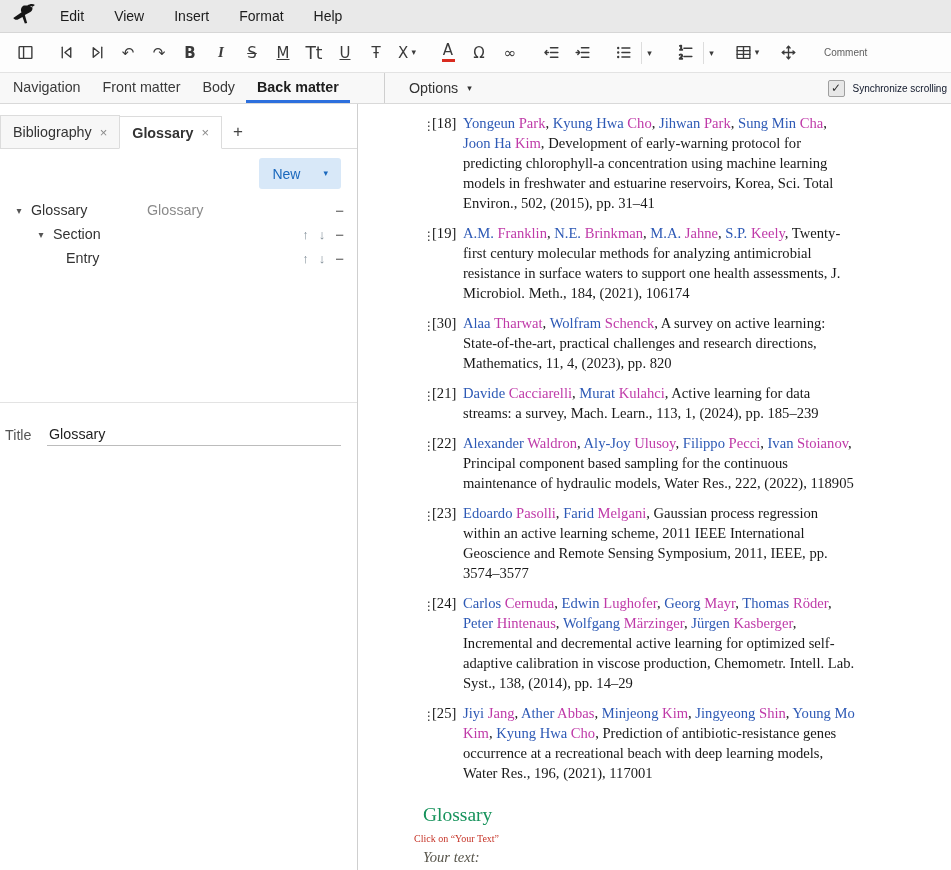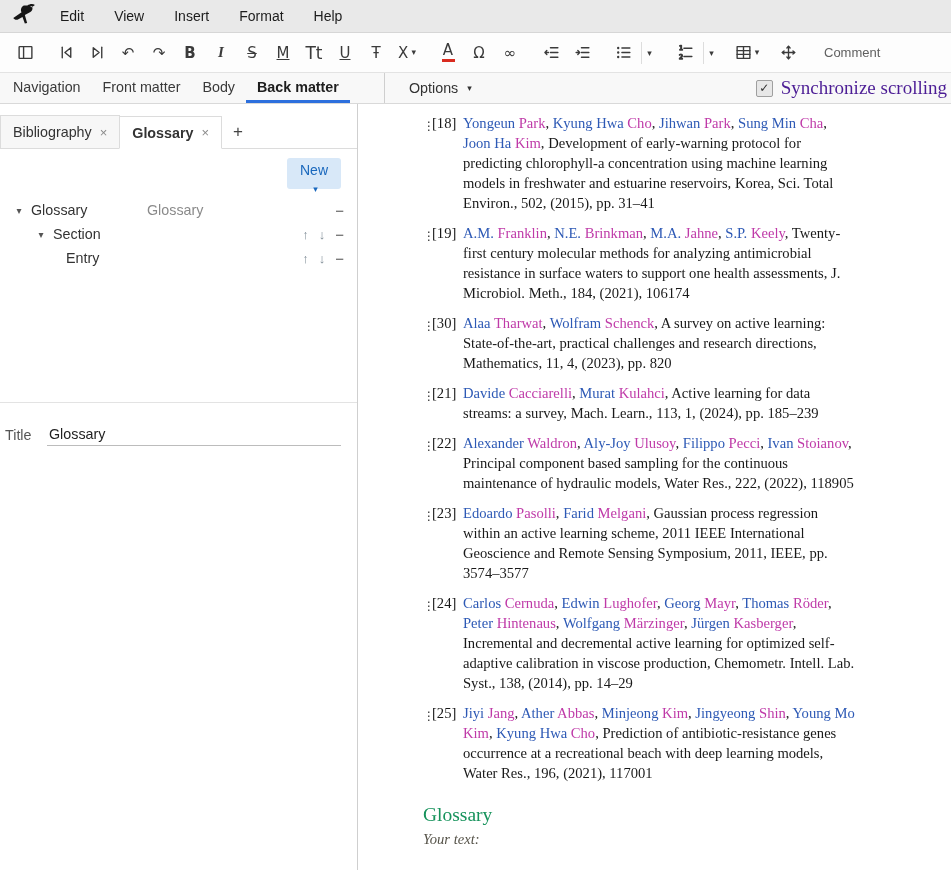--- a/index.html
+++ b/index.html
@@ -19,44 +19,44 @@
   .gap{width:5px;flex:none;}
   .glyph-b{font-weight:bold;}
   .glyph-i{font-family:"Liberation Serif",serif;font-style:italic;font-weight:bold;}
   .glyph-s{text-decoration:line-through;}
   .glyph-u,.glyph-m{text-decoration:underline;}
   .glyph-tt{font-size:17px;}
   .caret{font-size:9px;margin-left:3px;line-height:1;}
   .caretonly{min-width:15px;height:22px;border-left:1px solid #ddd;border-radius:0;font-size:9px;}
   .a-wrap{display:flex;flex-direction:column;align-items:center;line-height:1;}
   .a-bar{width:13px;height:3px;background:#d92b1f;margin-top:1px;}
-  .comment-btn{margin-left:18px;color:#606060;font-size:13px;cursor:pointer;}
+  .comment-btn{margin-left:18px;color:#606060;font-size:10px;cursor:pointer;}
   
   .tabbar{height:30px;background:#f8f8f8;border-bottom:1px solid #d9d9d9;display:flex;}
   .tabbar-left{width:385px;flex:none;display:flex;border-right:1px solid #cfcfcf;box-sizing:border-box;padding-left:2px;}
   .vtab{height:30px;box-sizing:border-box;padding:0 11px;font-size:14.3px;color:#3a3a3a;line-height:29px;cursor:pointer;}
   .vtab.active{color:#1e1e1e;border-bottom:3px solid #2c6fdd;font-weight:bold;}
   .tabbar-right{flex:1;display:flex;align-items:center;padding-left:24px;}
   .options{font-size:14.3px;color:#333;display:flex;align-items:center;gap:6px;cursor:pointer;}
   .sync{margin-left:auto;display:flex;align-items:center;gap:8px;padding-right:4px;}
   .checkbox{width:17px;height:17px;box-sizing:border-box;background:#e7e7e7;border:1px solid #9f9f9f;border-radius:2px;
             display:flex;align-items:center;justify-content:center;font-size:12px;color:#2f2f2f;cursor:pointer;}
-  .sync-label{font-size:19px;color:#4c1d95;font-family:Liberation Serif, serif;}
+  .sync-label{font-size:10px;color:#0f172a;}
   
   .main{display:flex;height:766px;}
   .left{width:358px;flex:none;box-sizing:border-box;border-right:1px solid #cfcfcf;background:#fff;padding-top:10px;}
   .ptabs{display:flex;align-items:flex-end;border-bottom:1px solid #dcdcdc;height:34px;}
   .ptab{height:33px;box-sizing:border-box;display:flex;align-items:center;gap:8px;padding:0 12px;font-size:14.3px;
         color:#333;border:1px solid #dcdcdc;border-bottom:none;background:#f7f7f7;margin-right:-1px;cursor:pointer;}
   .ptab.active{background:#fff;font-weight:bold;margin-bottom:-1px;border-bottom:1px solid #fff;}
   .ptab-close{color:#8a8a8a;font-size:13px;font-weight:normal;cursor:pointer;}
   .addtab{width:34px;height:33px;display:flex;align-items:center;justify-content:center;font-size:17px;color:#444;cursor:pointer;}
   .newrow{display:flex;justify-content:flex-end;padding:9px 16px 0;}
-  .newbtn{background:#d8e8f8;color:#1a68bd;font-size:14px;border:none;border-radius:3px;height:31px;padding:4px 13px;
-          display:flex;align-items:center;gap:7px;font-family:inherit;cursor:pointer;flex-direction:column;}
+  .newbtn{background:#d8e8f8;color:#1a68bd;font-size:14px;border:none;border-radius:3px;height:31px;padding:13px 13px;
+          display:flex;align-items:center;gap:20px;font-family:inherit;cursor:pointer;}
   .newbtn .caret{color:#1a68bd;}
   .tree{margin-top:9px;}
   .trow{height:24px;display:flex;align-items:center;position:relative;font-size:14.3px;color:#333;cursor:pointer;}
   .trow.l0{padding-left:12px;}
   .trow.l1{padding-left:34px;}
   .trow.l2{padding-left:66px;}
   .tri{width:14px;font-size:10px;color:#555;text-align:center;margin-right:5px;}
   .meta{position:absolute;left:147px;color:#8a8a8a;}
   .tctrl{margin-left:auto;display:flex;align-items:center;gap:10px;padding-right:13px;color:#7f8c96;}
   .arrow{font-size:13px;cursor:pointer;}
@@ -313,16 +313,17 @@
             <span class="refnum">[24]</span>
             <span class="reftext"><span class="g">Carlos</span><span> </span><span class="f">Cernuda</span><span>, </span><span class="g">Edwin</span><span> </span><span class="f">Lughofer</span><span>, </span><span class="g">Georg</span><span> </span><span class="f">Mayr</span><span>, </span><span class="g">Thomas</span><span> </span><span class="f">Röder</span><span>, </span><span class="g">Peter</span><span> </span><span class="f">Hintenaus</span><span>, </span><span class="g">Wolfgang</span><span> </span><span class="f">Märzinger</span><span>, </span><span class="g">Jürgen</span><span> </span><span class="f">Kasberger</span><span>, Incremental and decremental active learning for optimized self-adaptive calibration in viscose production, Chemometr. Intell. Lab. Syst., 138, (2014), pp. 14–29</span></span>
           </div>
           <div class="ref-row">
             <span class="handle">⋮</span>
             <span class="refnum">[25]</span>
             <span class="reftext"><span class="g">Jiyi</span><span> </span><span class="f">Jang</span><span>, </span><span class="g">Ather</span><span> </span><span class="f">Abbas</span><span>, </span><span class="g">Minjeong</span><span> </span><span class="f">Kim</span><span>, </span><span class="g">Jingyeong</span><span> </span><span class="f">Shin</span><span>, </span><span class="g">Young Mo</span><span> </span><span class="f">Kim</span><span>, </span><span class="g">Kyung Hwa</span><span> </span><span class="f">Cho</span><span>, Prediction of antibiotic-resistance genes occurrence at a recreational beach with deep learning models, Water Res., 196, (2021), 117001</span></span>
           </div>
         </div>
       <h1 class="gloss-head">Glossary</h1>
+      <div class="hint">Click on “Your Text”</div>
       <div class="your-text">Your text:</div>
     </div>
   </div>
 </div>
 
 </body></html>

